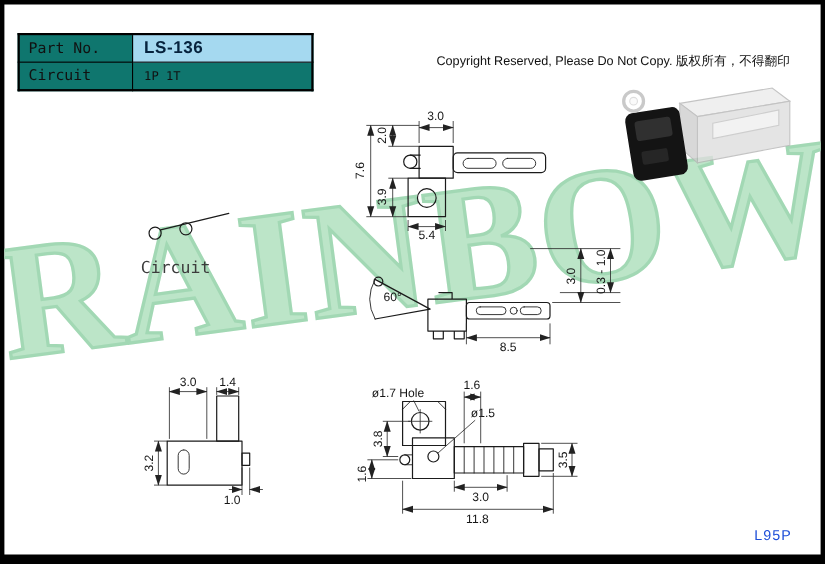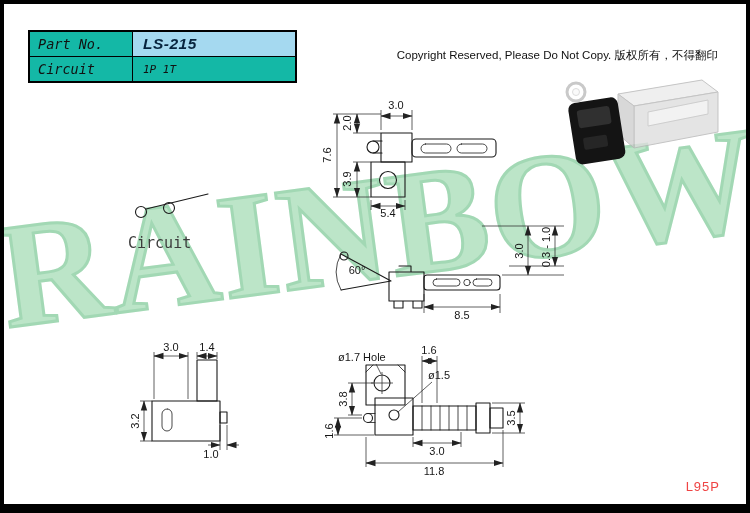--- a/index.html
+++ b/index.html
@@ -5,51 +5,51 @@
   html,body{margin:0;padding:0;background:#ffffff;}
   .page{position:relative;width:750px;height:513px;background:#fff;box-sizing:border-box;
         border:4px solid #000;border-bottom-width:9px;overflow:hidden;
         font-family:"Liberation Sans",sans-serif;}
   .watermark{position:absolute;left:-18px;top:148px;width:786px;text-align:center;z-index:1;
         font-family:"Liberation Serif",serif;font-weight:bold;font-size:150px;line-height:1;
         letter-spacing:2px;color:#bce5c8;-webkit-text-stroke:3px #a2d8b4;
         transform:rotate(-7.5deg);user-select:none;white-space:nowrap;}
   .copyright{position:absolute;top:18px;right:28px;z-index:3;
         font-size:11.5px;font-weight:normal;color:#101010;margin-top:26px;}
-  .spec{position:absolute;left:24px;top:26px;z-index:3;border-collapse:collapse;
-        border:2.5px solid #000;background:#14b8a6;font-style:italic;}
+  .spec{position:absolute;left:12px;top:26px;z-index:3;border-collapse:collapse;
+        border:2.5px solid #000;background:#0f766e;}
   .spec td{border:1.5px solid #000;height:22px;}
   .spec .lbl{width:86px;padding:1px 8px;font-family:"DejaVu Sans Mono",monospace;font-size:13.5px;color:#111;}
   .spec .val{width:142px;padding:1px 10px;font-family:"DejaVu Sans Mono",monospace;font-size:11px;color:#111;}
   .spec .part-no{background:#a5d9f0;font-family:"Liberation Sans",sans-serif;
         font-weight:bold;font-size:15.5px;letter-spacing:.5px;color:#06233d;}
   .drawings{position:absolute;left:0;top:0;z-index:2;pointer-events:none;}
   .photo{position:absolute;left:548px;top:64px;z-index:2;}
   .footer-code{position:absolute;right:26px;bottom:10px;z-index:3;
-        font-size:13px;letter-spacing:1px;color:#ef4444;}
+        font-size:13px;letter-spacing:1px;color:#1d4ed8;}
   .ol{fill:none;stroke:#1b1b1b;stroke-width:1.1;stroke-linejoin:round;stroke-linecap:round;}
   .thin{stroke-width:.8;}
   .dim{fill:none;stroke:#2b2b2b;stroke-width:.75;}
   .dt{font-family:"Liberation Sans",sans-serif;font-size:11px;fill:#161616;}
   .ct{font-family:"DejaVu Sans Mono",monospace;font-size:15px;fill:#3c3c3c;}
 </style>
 </head>
 <body>
 
 <div class="page">
 
   <div class="watermark">RAINBOW</div>
 
   <div class="copyright">Copyright Reserved, Please Do Not Copy. 版权所有，不得翻印</div>
 
   <table class="spec">
     <tbody>
       <tr>
         <td class="lbl">Part No.</td>
-        <td class="val part-no">LS-215</td>
+        <td class="val part-no">LS-136</td>
       </tr>
       <tr>
         <td class="lbl">Circuit</td>
         <td class="val">1P 1T</td>
       </tr>
     </tbody>
   </table>
 
   <svg class="photo" width="172" height="108" viewBox="0 0 172 108">
     <g opacity="0.8">

